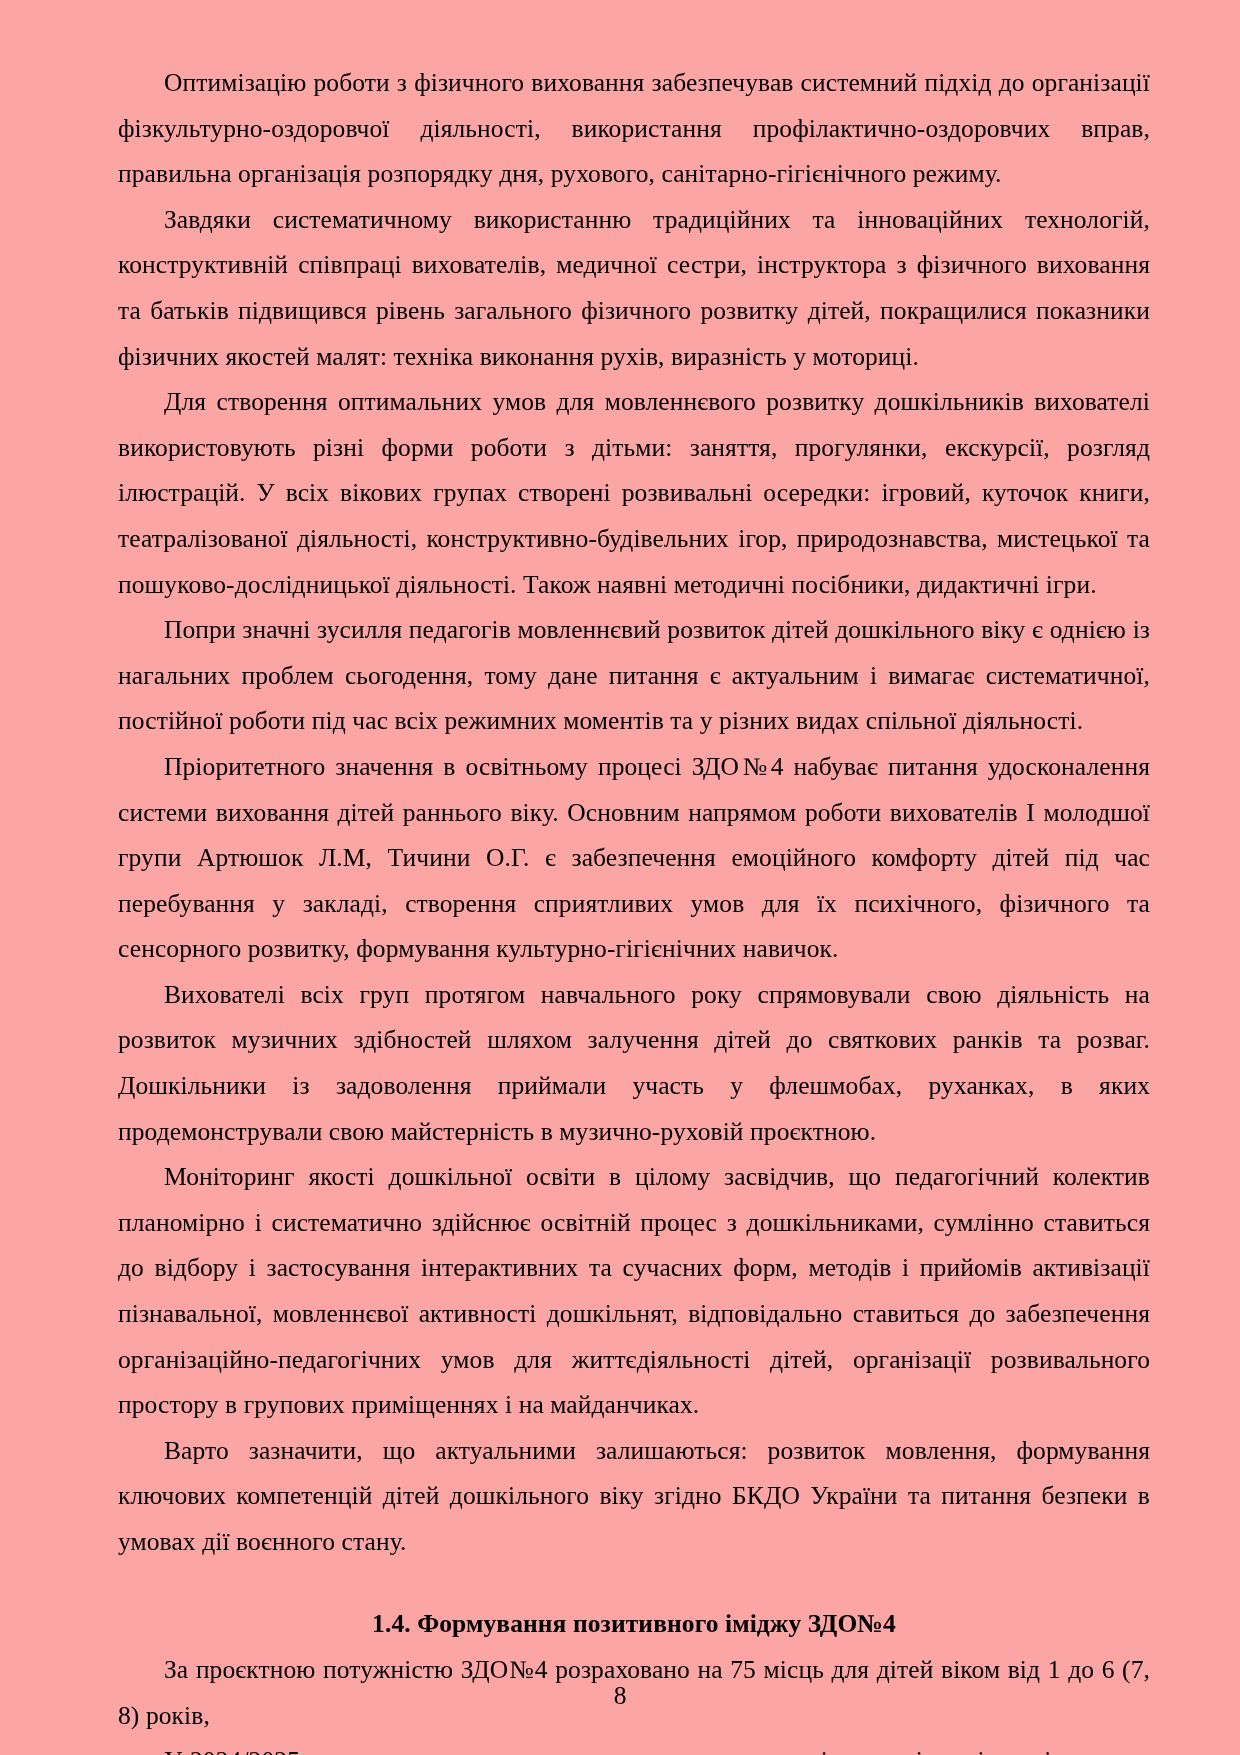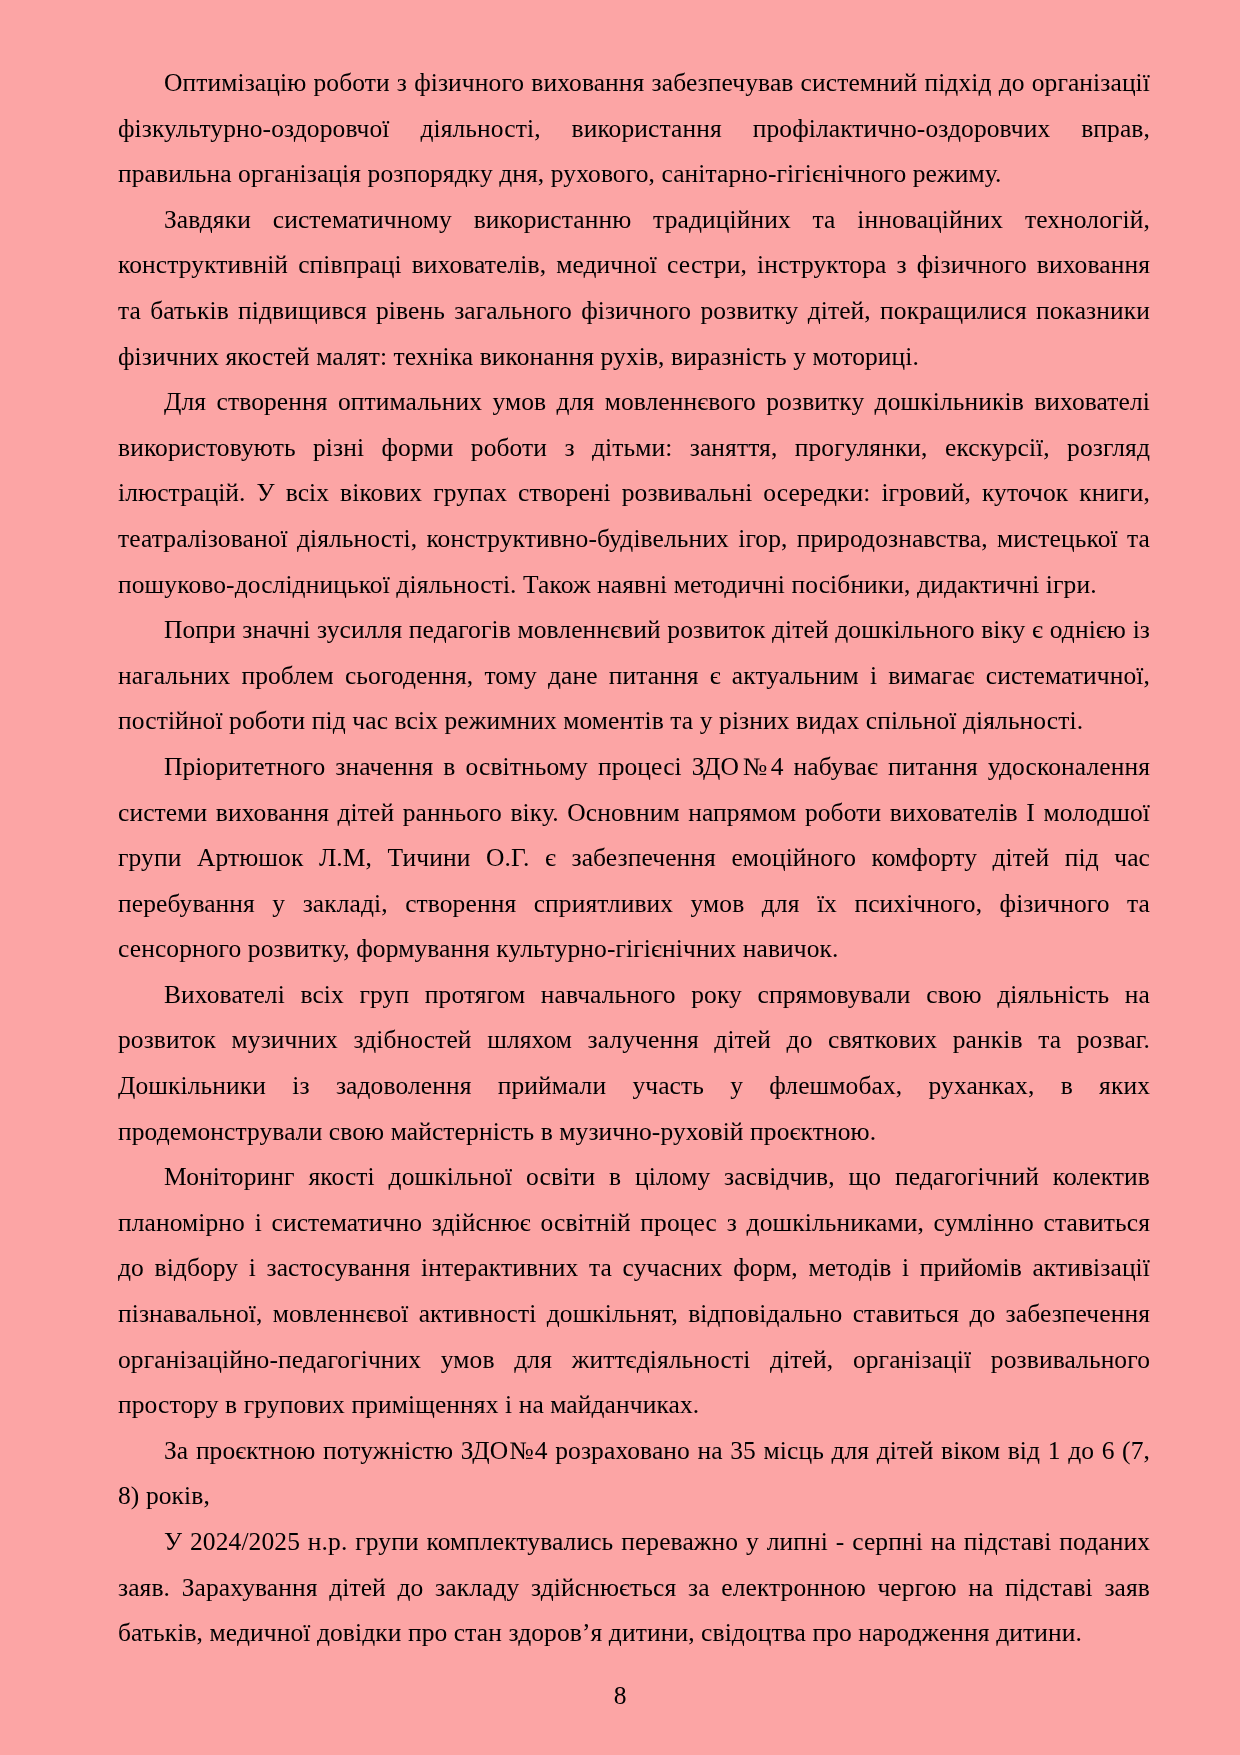--- a/index.html
+++ b/index.html
@@ -61,22 +61,24 @@
 
   <div class="body-text">
 
     <p>Оптимізацію роботи з фізичного виховання забезпечував системний підхід до організації фізкультурно-оздоровчої діяльності, використання профілактично-оздоровчих вправ, правильна організація розпорядку дня, рухового, санітарно-гігієнічного режиму.</p>
     <p>Завдяки систематичному використанню традиційних та інноваційних технологій, конструктивній співпраці вихователів, медичної сестри,  інструктора з фізичного виховання та батьків підвищився рівень загального фізичного розвитку дітей, покращилися показники фізичних якостей малят: техніка виконання рухів, виразність у моториці.</p>
     <p>Для створення оптимальних умов для мовленнєвого розвитку дошкільників вихователі використовують різні форми роботи з дітьми: заняття, прогулянки, екскурсії, розгляд ілюстрацій. У всіх вікових групах створені розвивальні осередки: ігровий, куточок книги, театралізованої діяльності, конструктивно-будівельних ігор, природознавства, мистецької та пошуково-дослідницької діяльності. Також наявні методичні посібники, дидактичні ігри.</p>
     <p>Попри значні зусилля педагогів мовленнєвий розвиток дітей дошкільного віку є однією із нагальних проблем сьогодення, тому дане питання є актуальним і вимагає систематичної, постійної роботи під час всіх режимних моментів та у різних видах спільної діяльності.</p>
     <p>Пріоритетного значення в освітньому процесі ЗДО№4 набуває питання удосконалення системи виховання дітей раннього віку. Основним напрямом роботи вихователів І молодшої групи Артюшок Л.М, Тичини О.Г. є забезпечення емоційного комфорту дітей під час перебування у закладі, створення сприятливих умов для їх психічного, фізичного та сенсорного розвитку, формування культурно-гігієнічних навичок.</p>
     <p>Вихователі всіх груп протягом навчального року спрямовували свою діяльність на розвиток музичних здібностей шляхом залучення дітей до святкових ранків та розваг. Дошкільники із задоволення приймали участь у флешмобах, руханках, в яких продемонстрували свою майстерність в музично-руховій проєктною.</p>
     <p>Моніторинг якості дошкільної освіти  в цілому засвідчив, що педагогічний колектив планомірно і систематично здійснює освітній процес з дошкільниками, сумлінно ставиться до відбору і застосування інтерактивних та сучасних форм, методів і прийомів активізації пізнавальної, мовленнєвої активності дошкільнят, відповідально ставиться до забезпечення організаційно-педагогічних умов для життєдіяльності дітей, організації розвивального простору в групових приміщеннях і на майданчиках.</p>
+    <p>Варто зазначити, що актуальними залишаються: розвиток мовлення, формування ключових компетенцій дітей дошкільного віку згідно БКДО України та питання безпеки в умовах дії воєнного стану.</p>
 
+    <h2 class="section-heading">1.4. Формування позитивного іміджу ЗДО№4</h2>
 
-    <p>За проєктною потужністю ЗДО№4 розраховано на 35 місць для дітей віком від 1 до 6 (7, 8) років,</p>
+    <p>За проєктною потужністю ЗДО№4 розраховано на 75 місць для дітей віком від 1 до 6 (7, 8) років,</p>
     <p>У 2024/2025 н.р. групи комплектувались переважно у липні - серпні на підставі поданих заяв. Зарахування дітей до закладу здійснюється за електронною чергою на підставі заяв батьків, медичної довідки про стан здоров’я дитини, свідоцтва про народження дитини.</p>
 
   </div>
 
   <div class="page-number">8</div>
 
 </div>
 
 </body></html>

